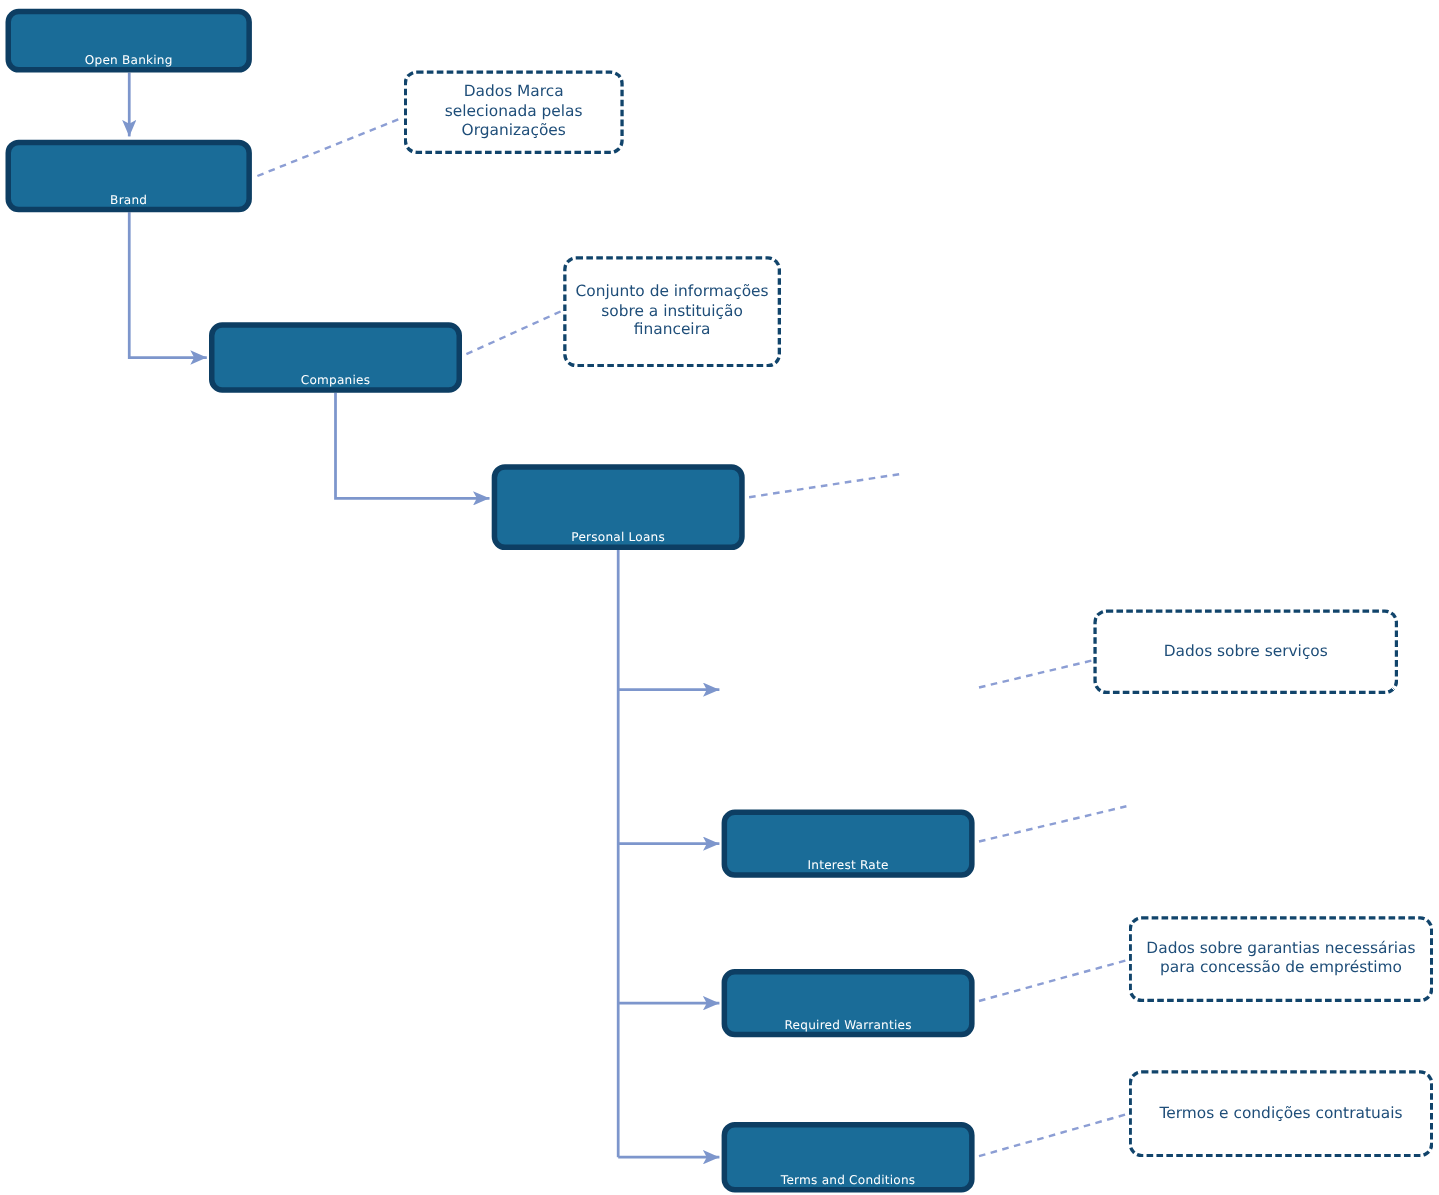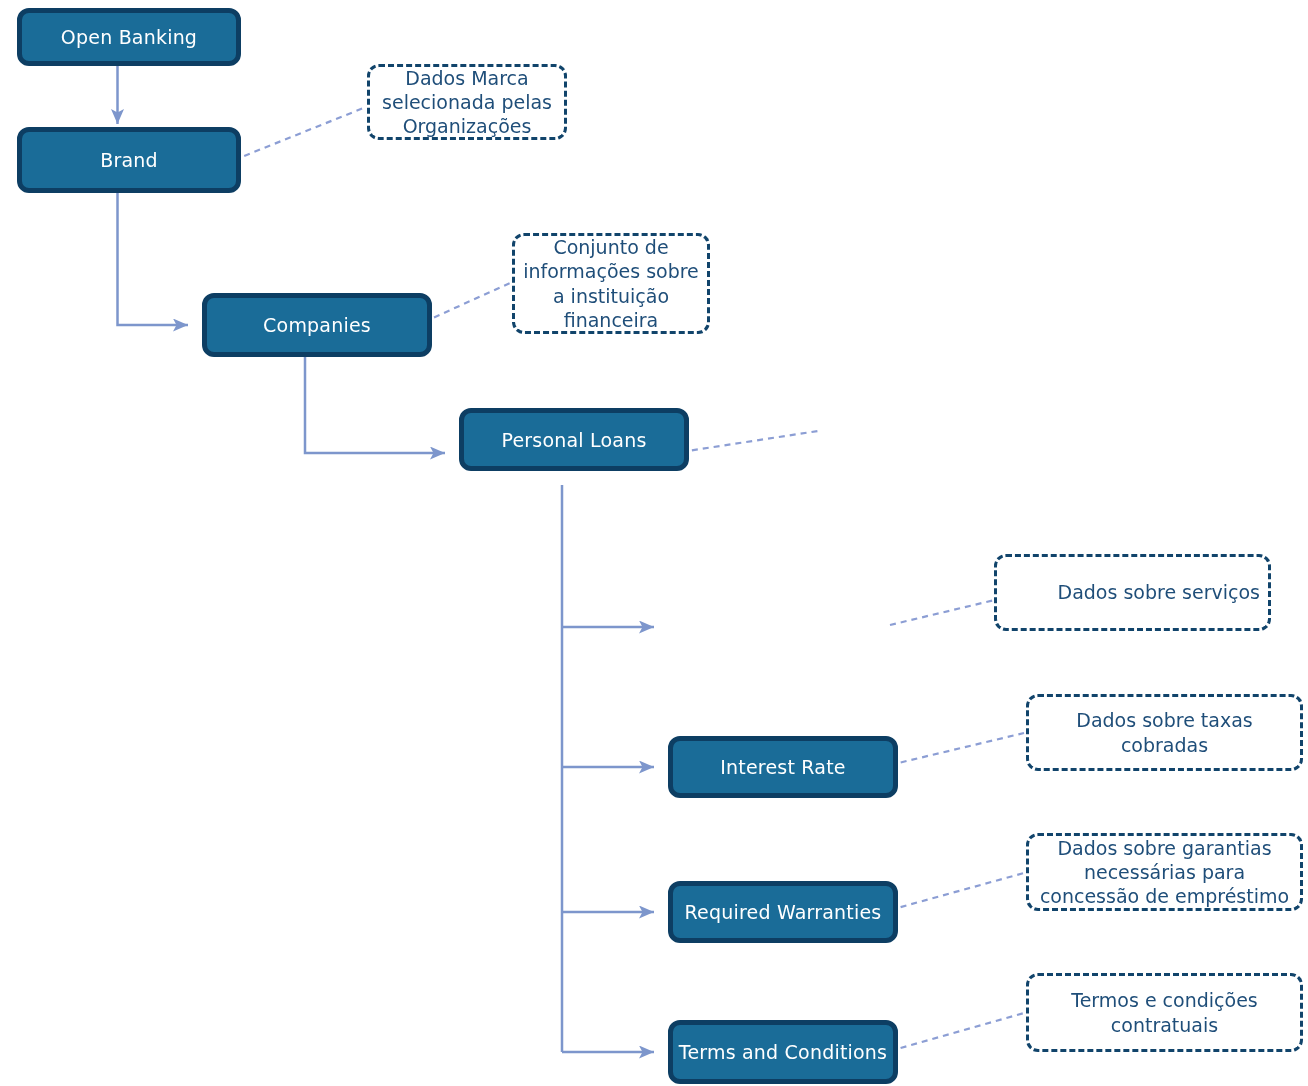--- a/index.html
+++ b/index.html
@@ -4,28 +4,28 @@
 <style>
   html,body { margin:0; padding:0; background:#ffffff; }
   .canvas {
     position:relative; width:1308px; height:1086px; overflow:hidden;
     font-family:"DejaVu Sans","Liberation Sans",sans-serif; background:#ffffff;
   }
   .wires { position:absolute; left:0; top:0; width:1308px; height:1086px; }
   .node {
     position:absolute; box-sizing:border-box;
     background:#1a6c98; border:5px solid #0d3e63; border-radius:12px;
-    color:#ffffff; display:flex; align-items:center; justify-content:center;
-    font-size:19px; letter-spacing:0.2px; white-space:nowrap;margin-left:12px;
+    color:#ffffff; display:flex; align-items:flex-end; justify-content:center;
+    font-size:11px; letter-spacing:0.2px; white-space:nowrap;
   }
   .note {
     position:absolute; box-sizing:border-box;
     border:3px dashed #11446b; border-radius:12px; background:#ffffff;
-    color:#1f4e79; display:flex; align-items:center; justify-content:flex-end;
-    text-align:center; font-size:19px; line-height:1.28; padding:4px 8px;
+    color:#1f4e79; display:flex; align-items:center; justify-content:center;
+    text-align:center; font-size:14px; line-height:1.28; padding:4px 8px;
   }
   .solid-wire { fill:none; stroke:#7d96cc; stroke-width:2.5; }
   .trunk-wire { fill:none; stroke:#7d96cc; stroke-width:2.5; }
   .dash-wire  { stroke:#8c9ed4; stroke-width:2.2; stroke-dasharray:6 5; }
 </style>
 </head>
 <body>
 
 <div class="canvas">
 
@@ -59,21 +59,21 @@
   </div>
 
   <div class="node" style="left:190px; top:293px; width:230px; height:64px">
     <span>Companies</span>
   </div>
 
   <div class="node" style="left:5px; top:127px; width:224px; height:66px">
     <span>Brand</span>
   </div>
 
-  <div class="node" style="left:447px; top:408px; width:230px; height:63px">
+  <div class="node" style="left:447px; top:422px; width:230px; height:78px">
     <span>Personal Loans</span>
   </div>
 
 
   <div class="node" style="left:656px; top:736px; width:230px; height:62px">
     <span>Interest Rate</span>
   </div>
 
   <div class="node" style="left:656px; top:881px; width:230px; height:62px">
     <span>Required Warranties</span>
@@ -89,23 +89,20 @@
 
   <div class="note" style="left:512px; top:233px; width:198px; height:101px">
     <span>Conjunto de informações sobre a instituição financeira</span>
   </div>
 
 
   <div class="note" style="left:994px; top:554px; width:277px; height:77px">
     <span>Dados sobre serviços</span>
   </div>
 
-  <div class="note" style="left:1026px; top:694px; width:277px; height:77px">
-    <span>Dados sobre taxas cobradas</span>
-  </div>
 
   <div class="note" style="left:1026px; top:833px; width:277px; height:78px">
     <span>Dados sobre garantias necessárias para concessão de empréstimo</span>
   </div>
 
   <div class="note" style="left:1026px; top:973px; width:277px; height:79px">
     <span>Termos e condições contratuais</span>
   </div>
 
 </div>

